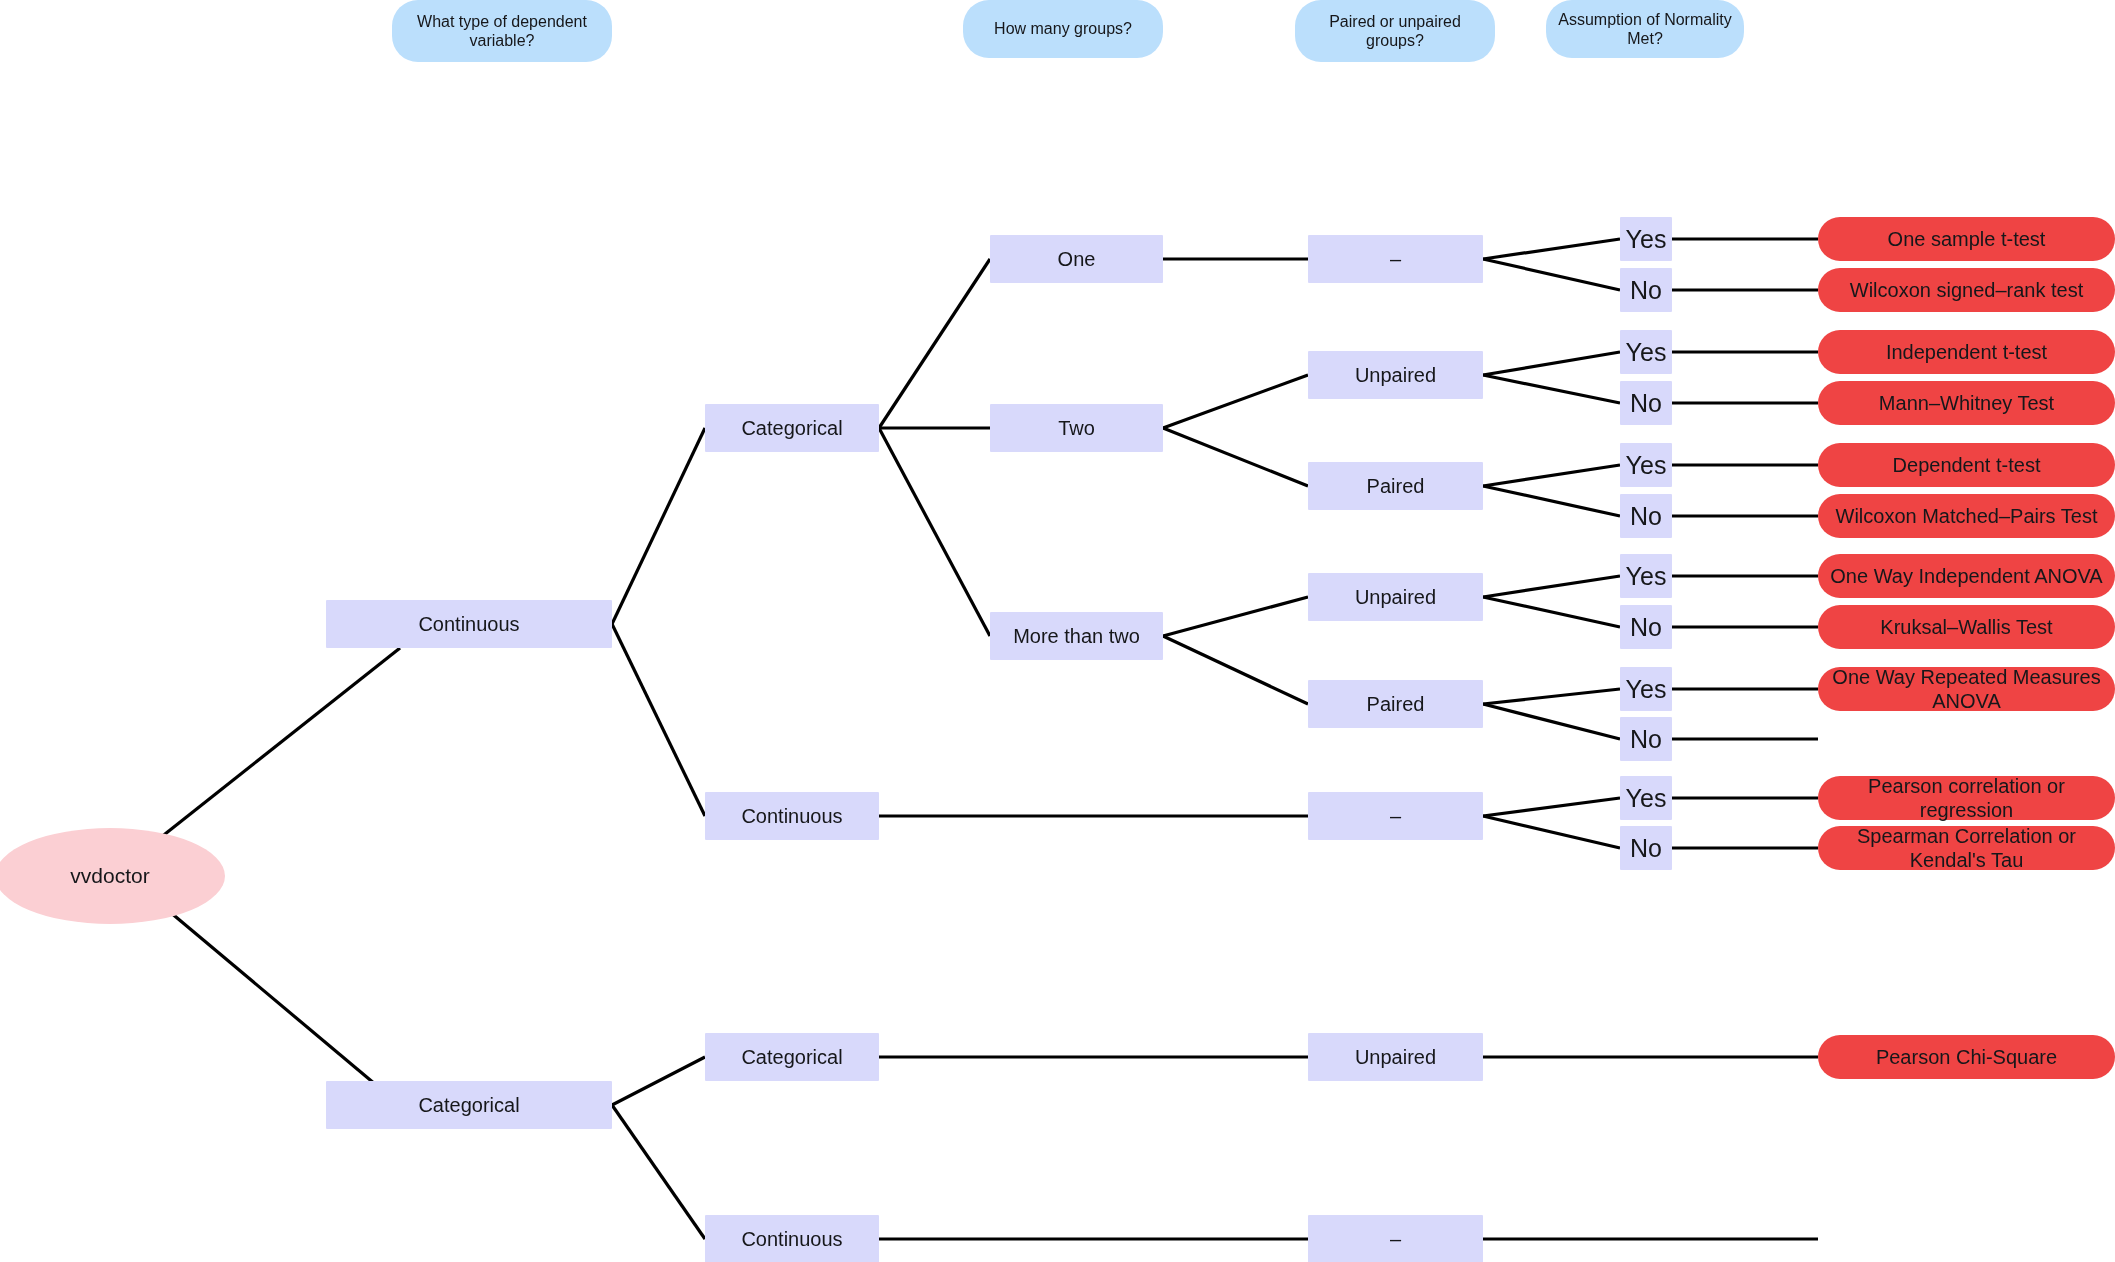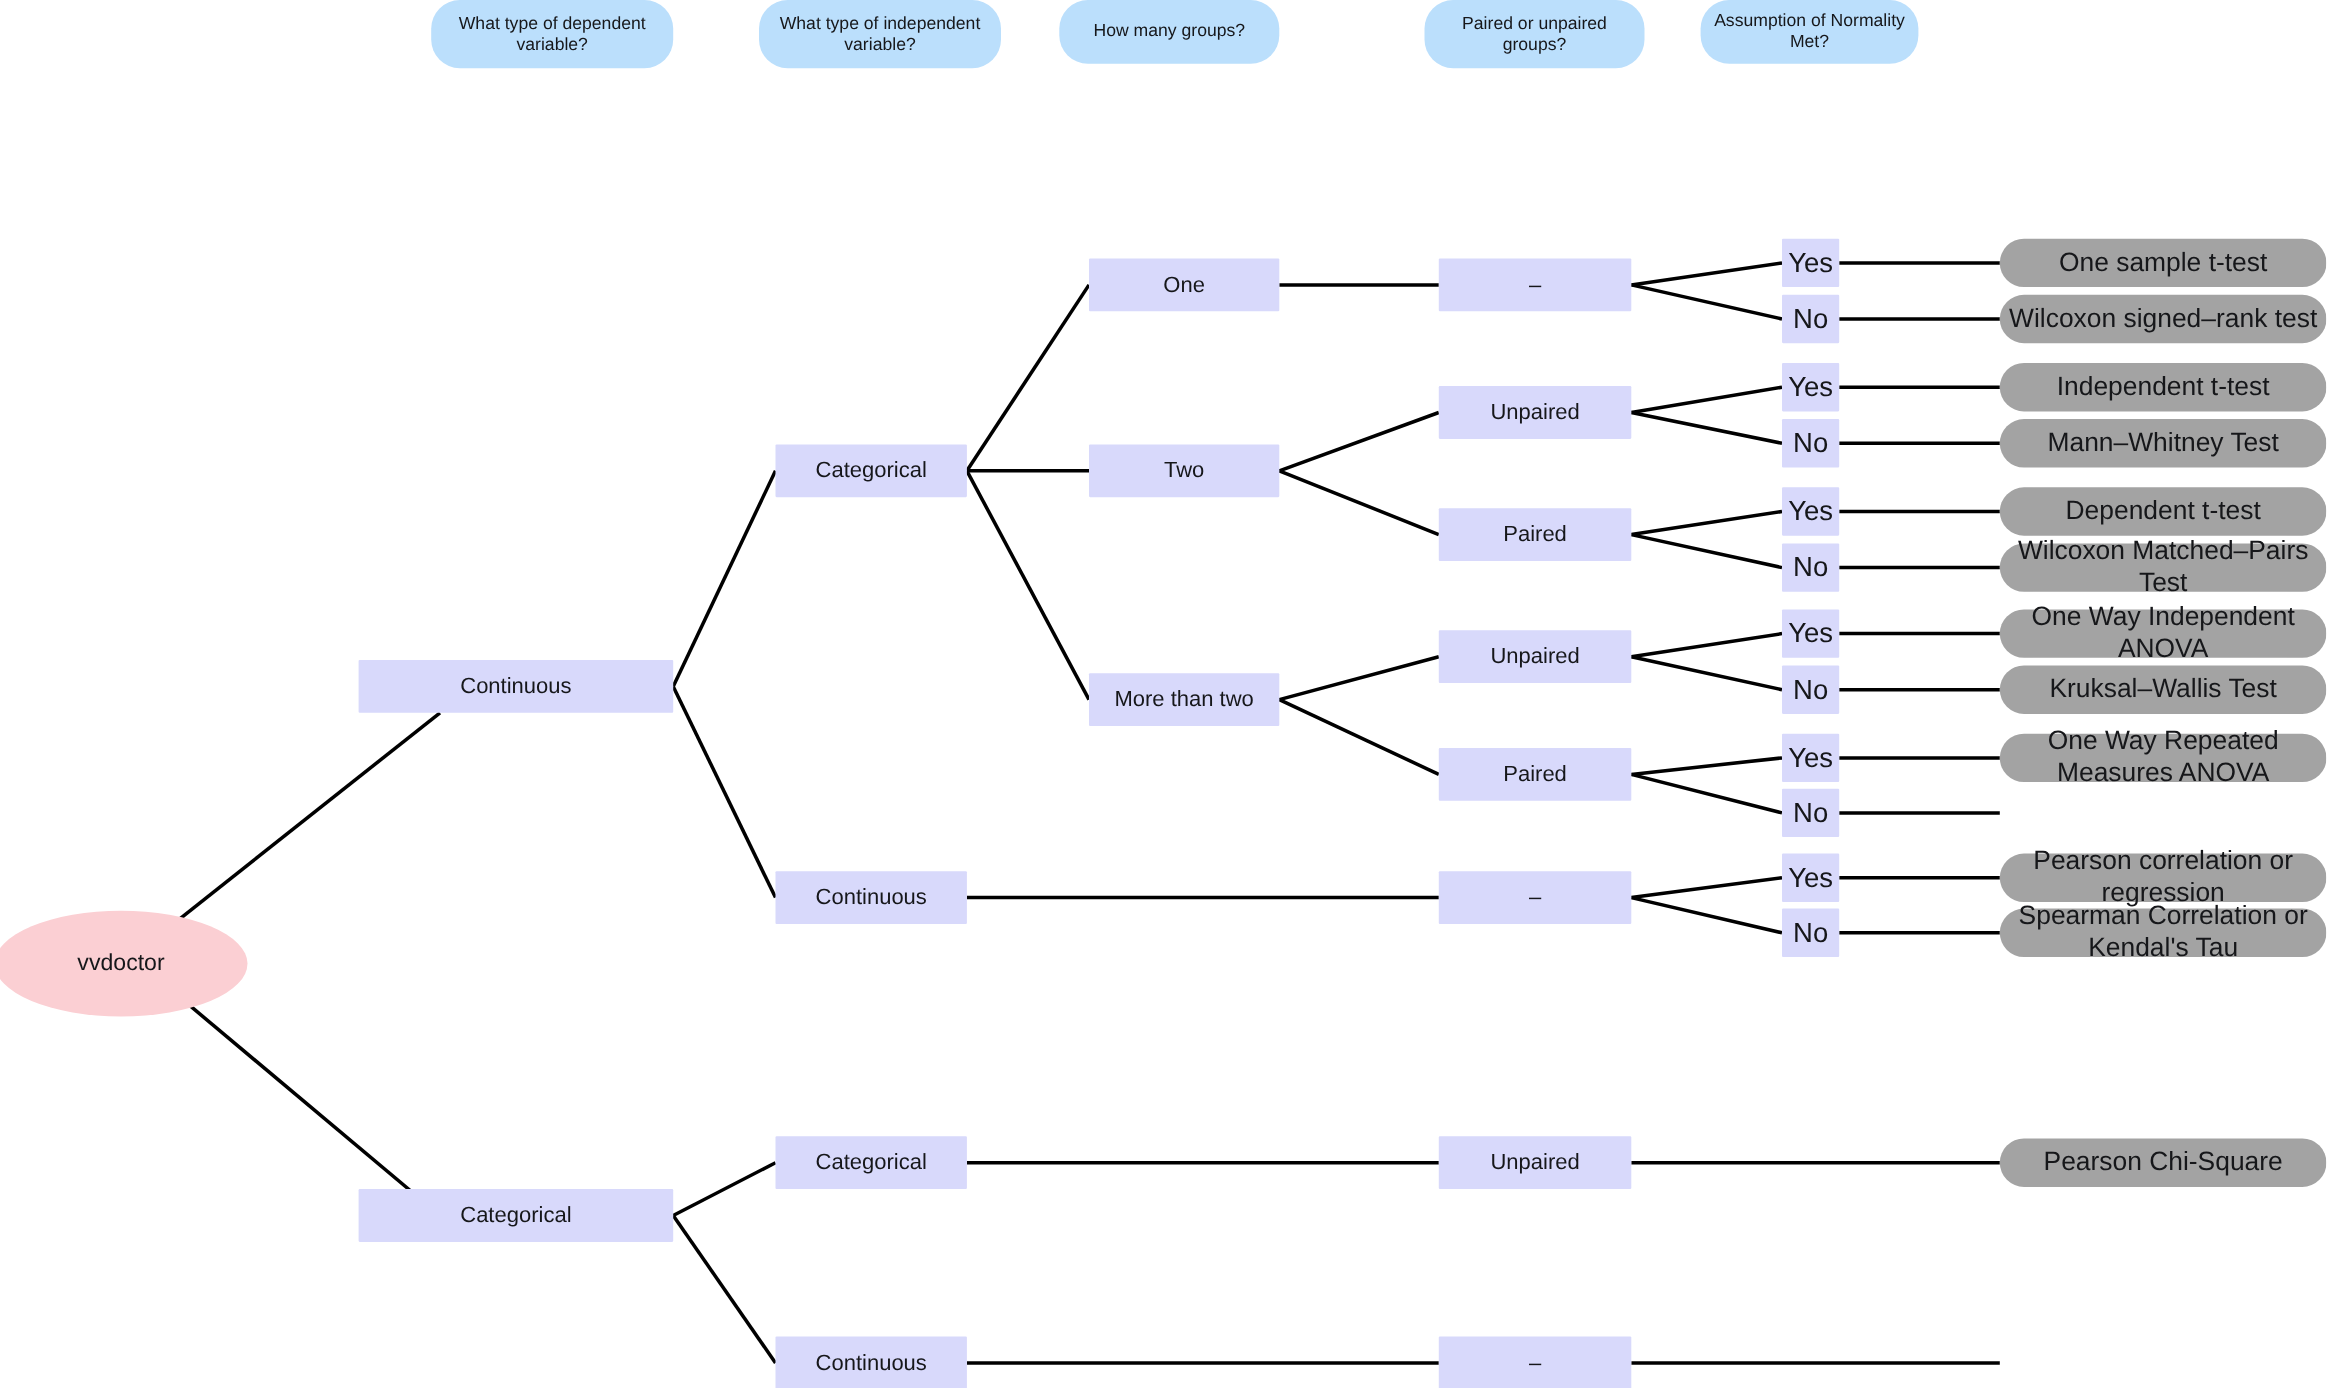--- a/index.html
+++ b/index.html
@@ -50,23 +50,23 @@
   }
   .lav {
     background: #d8d9fb;
     font-size: 20px;
     border-radius: 1px;
   }
   .lav.small {
     font-size: 25px;
   }
   .res {
-    background: #a3a3a3;
+    background: #ef4444;
     border-radius: 22px;
-    font-size: 24px;
+    font-size: 20px;
     padding: 2px 8px;
   }
 </style>
 </head>
 <body>
 
 <div id="canvas">
 
   <svg id="edges" viewBox="0 0 2115 1262" xmlns="http://www.w3.org/2000/svg">
     <g stroke="#000000" stroke-width="3.2" fill="none" stroke-linecap="butt">
@@ -121,23 +121,20 @@
       <path d="M 879 1057 L 1308 1057"></path>
       <path d="M 1483 1057 L 1818 1057"></path>
       <path d="M 879 1239 L 1308 1239"></path>
       <path d="M 1483 1239 L 1818 1239"></path>
     </g>
   </svg>
 
   <div class="node hdr" style="left:392px; top:0px; width:220px; height:62px;">
     <span>What type of dependent variable?</span>
   </div>
-  <div class="node hdr" style="left:690px; top:0px; width:220px; height:62px;">
-    <span>What type of independent variable?</span>
-  </div>
   <div class="node hdr" style="left:963px; top:0px; width:200px; height:58px;">
     <span>How many groups?</span>
   </div>
   <div class="node hdr" style="left:1295px; top:0px; width:200px; height:62px;">
     <span>Paired or unpaired groups?</span>
   </div>
   <div class="node hdr" style="left:1546px; top:0px; width:198px; height:58px;">
     <span>Assumption of Normality Met?</span>
   </div>
 

